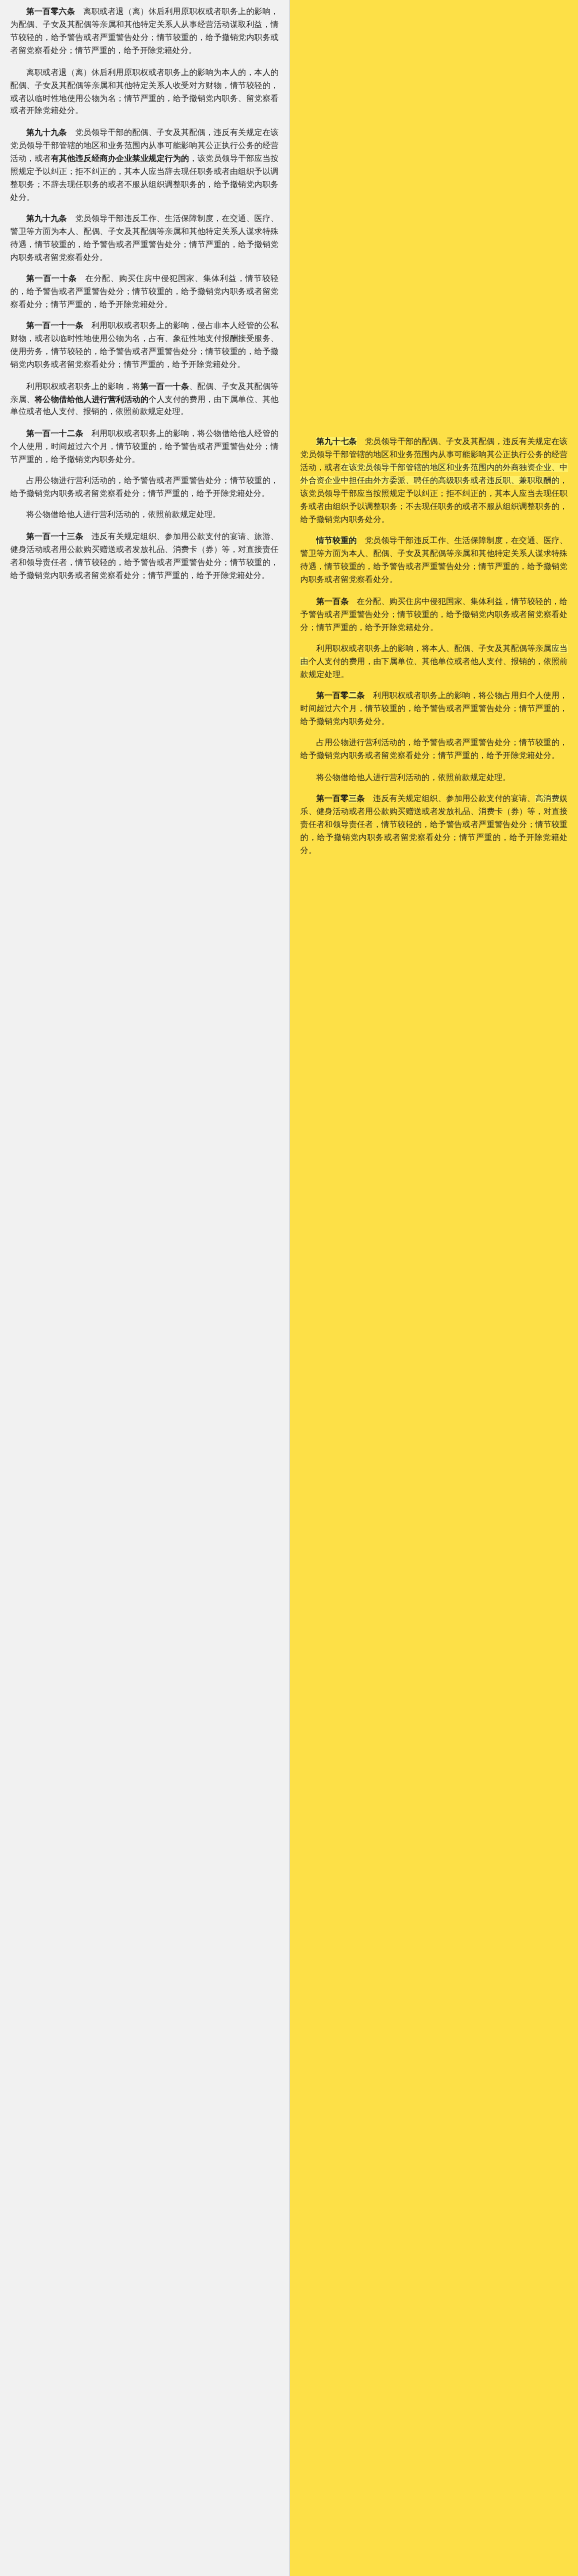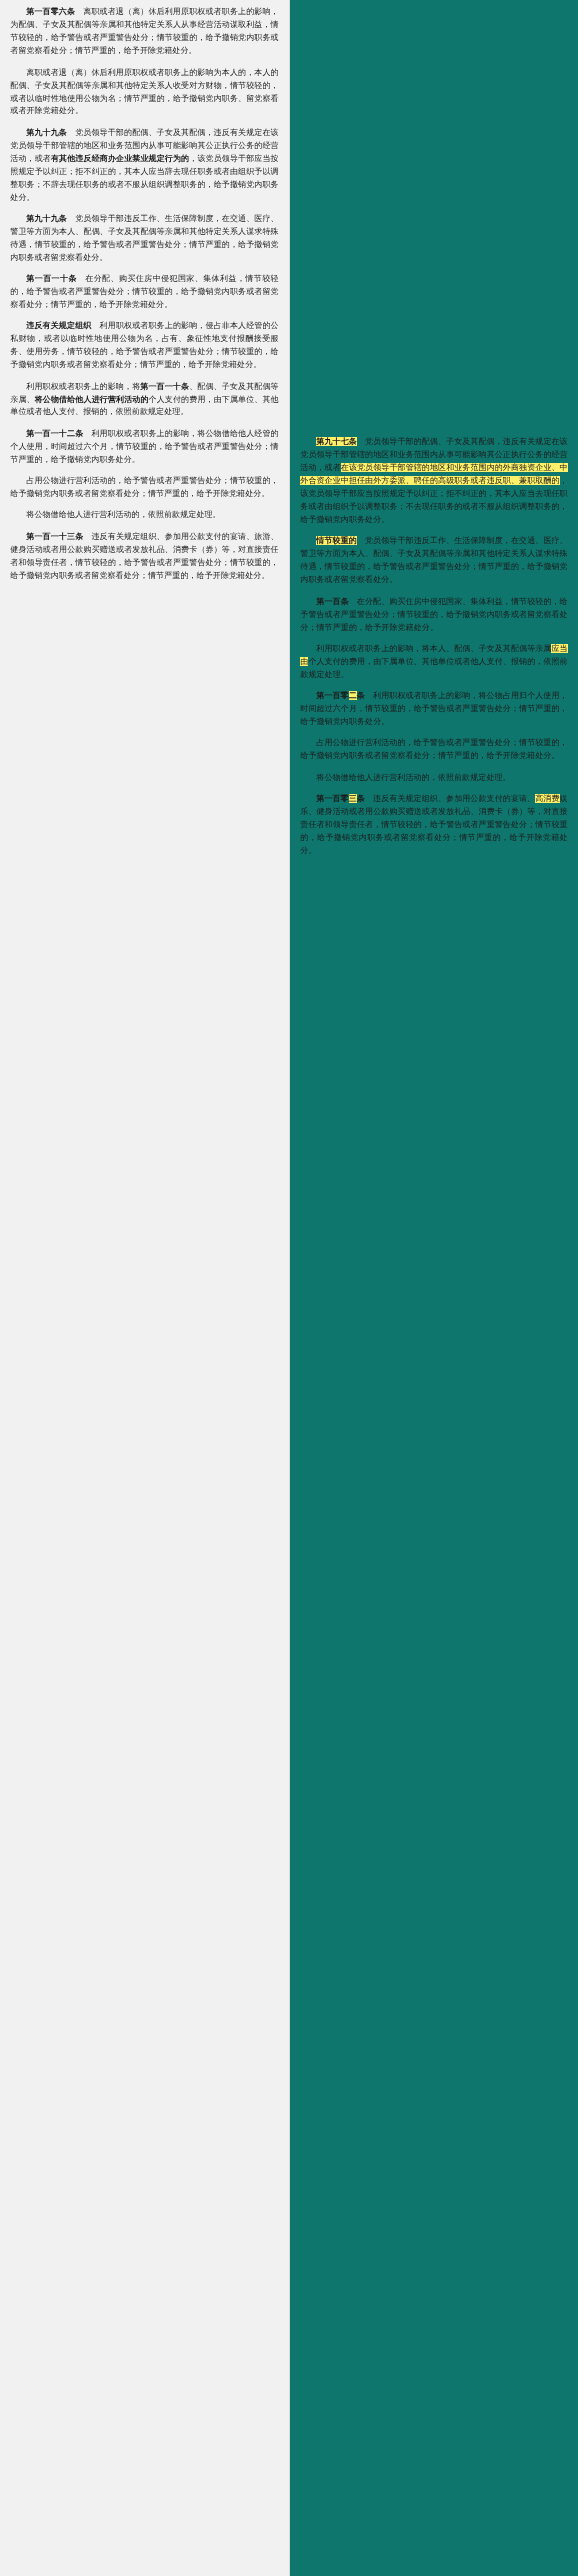--- a/index.html
+++ b/index.html
@@ -18,21 +18,21 @@
     background: #f3f3f3;
   }
   .col {
     width: 289px;
     padding: 6.4px 10.3px 13px 10.3px;
   }
   .col.left {
     background: #f1f1f1;
   }
   .col.right {
-    background: #0f766e;
+    background: #fde047;
     border-left: 0.6px solid #d6d9de;
   }
   .para {
     font-size: 8px;
     line-height: 1.62;
     color: #1b1b1b;
     text-align: justify;
     text-justify: inter-ideograph;
     margin: 0 0 8.4px 0;
     text-indent: 2em;
@@ -52,21 +52,21 @@
 
     <p class="para">离职或者退（离）休后利用原职权或者职务上的影响为本人的，本人的配偶、子女及其配偶等亲属和其他特定关系人收受对方财物，情节较轻的，或者以临时性地使用公物为名；情节严重的，给予撤销党内职务、留党察看或者开除党籍处分。</p>
 
     <p class="para"><span class="b">第九十九条</span>　党员领导干部的配偶、子女及其配偶，违反有关规定在该党员领导干部管辖的地区和业务范围内从事可能影响其公正执行公务的经营活动，或者<span class="b">有其他违反经商办企业禁业规定行为的</span>，该党员领导干部应当按照规定予以纠正；拒不纠正的，其本人应当辞去现任职务或者由组织予以调整职务；不辞去现任职务的或者不服从组织调整职务的，给予撤销党内职务处分。</p>
 
 
     <p class="para"><span class="b">第九十九条</span>　党员领导干部违反工作、生活保障制度，在交通、医疗、警卫等方面为本人、配偶、子女及其配偶等亲属和其他特定关系人谋求特殊待遇，情节较重的，给予警告或者严重警告处分；情节严重的，给予撤销党内职务或者留党察看处分。</p>
 
     <p class="para"><span class="b">第一百一十条</span>　在分配、购买住房中侵犯国家、集体利益，情节较轻的，给予警告或者严重警告处分；情节较重的，给予撤销党内职务或者留党察看处分；情节严重的，给予开除党籍处分。</p>
 
-    <p class="para"><span class="b">违反有关规定组织</span>　利用职权或者职务上的影响，侵占非本人经管的公私财物，或者以临时性地使用公物为名，占有、象征性地支付报酬接受服务、使用劳务，情节较轻的，给予警告或者严重警告处分；情节较重的，给予撤销党内职务或者留党察看处分；情节严重的，给予开除党籍处分。</p>
+    <p class="para"><span class="b">第一百一十一条</span>　利用职权或者职务上的影响，侵占非本人经管的公私财物，或者以临时性地使用公物为名，占有、象征性地支付报酬接受服务、使用劳务，情节较轻的，给予警告或者严重警告处分；情节较重的，给予撤销党内职务或者留党察看处分；情节严重的，给予开除党籍处分。</p>
 
     <p class="para">利用职权或者职务上的影响，将<span class="b">第一百一十条</span>、配偶、子女及其配偶等亲属、<span class="b">将公物借给他人进行营利活动的</span>个人支付的费用，由下属单位、其他单位或者他人支付、报销的，依照前款规定处理。</p>
 
     <p class="para"><span class="b">第一百一十二条</span>　利用职权或者职务上的影响，将公物借给他人经管的个人使用，时间超过六个月，情节较重的，给予警告或者严重警告处分；情节严重的，给予撤销党内职务处分。</p>
 
     <p class="para">占用公物进行营利活动的，给予警告或者严重警告处分；情节较重的，给予撤销党内职务或者留党察看处分；情节严重的，给予开除党籍处分。</p>
 
     <p class="para">将公物借给他人进行营利活动的，依照前款规定处理。</p>
 
     <p class="para"><span class="b">第一百一十三条</span>　违反有关规定组织、参加用公款支付的宴请、旅游、健身活动或者用公款购买赠送或者发放礼品、消费卡（券）等，对直接责任者和领导责任者，情节较轻的，给予警告或者严重警告处分；情节较重的，给予撤销党内职务或者留党察看处分；情节严重的，给予开除党籍处分。</p>

